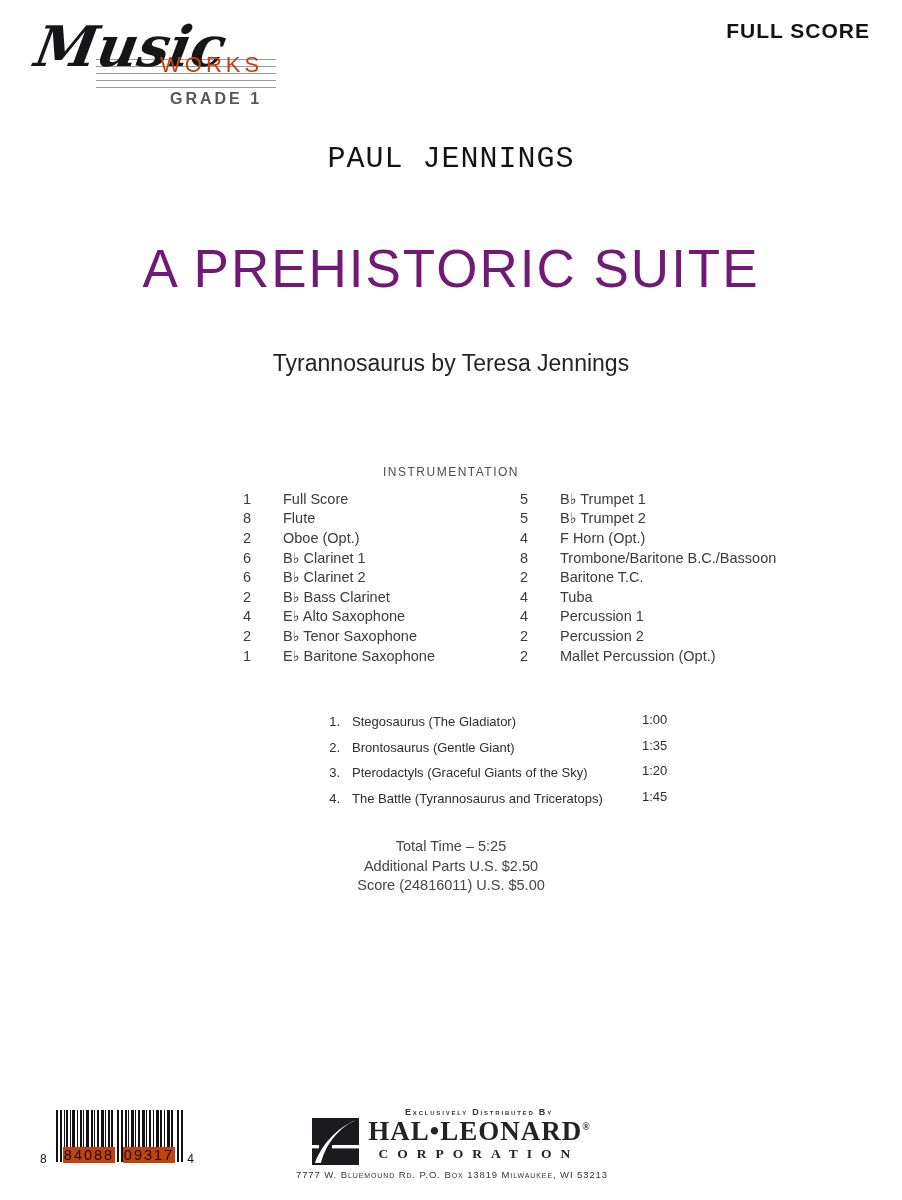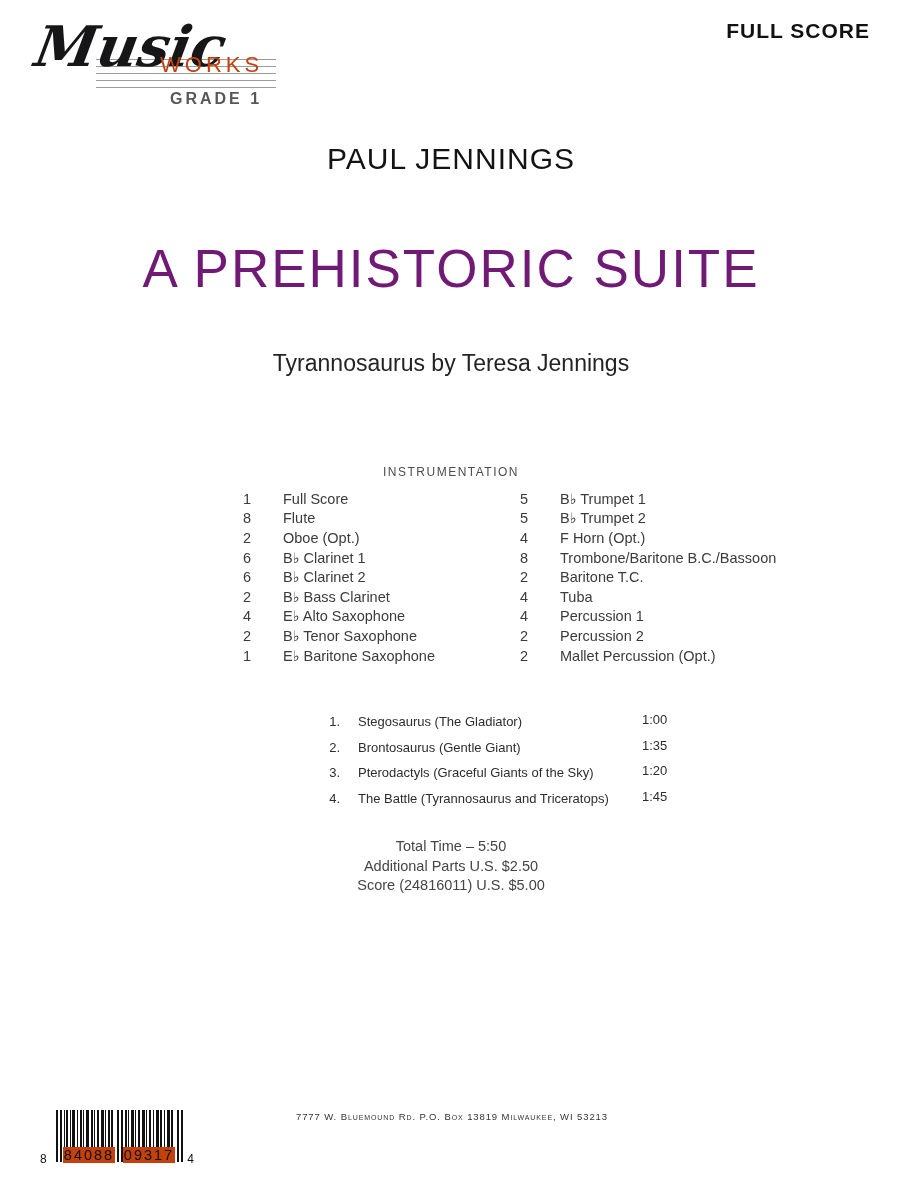--- a/index.html
+++ b/index.html
@@ -31,21 +31,21 @@
     font-size:22px; font-weight:300; letter-spacing:4px; color:#c2410c; z-index:2;
   }
   .logo-grade {
     position:absolute; left:142px; top:74px;
     font-size:16px; font-weight:bold; letter-spacing:3px; color:#57575a;
   }
 
   
   .composer {
     position:absolute; top:142px; left:0; width:100%; text-align:center;
-    font-size:30px; letter-spacing:1px; color:#131315;
+    font-size:30px; letter-spacing:1px; color:#131315;font-family:Liberation Mono, monospace;
   }
   .title {
     position:absolute; top:238px; left:0; width:100%; text-align:center;
     font-size:53px; letter-spacing:2px; font-weight:500; color:#701a75;
   }
   .orchestrated {
     position:absolute; top:350px; left:0; width:100%; text-align:center;
     font-size:23px; color:#232325;
   }
 
@@ -66,21 +66,21 @@
   }
 
   
   .movements { position:absolute; top:712px; left:322px; width:330px; }
   .movement-row { position:relative; height:25.5px; }
   .movement-num {
     display:inline-block; width:18px; text-align:right;
     font-size:13px; color:#2d2d2f;
   }
   .movement-title {
-    margin-left:18px; font-size:13px; color:#2d2d2f; white-space:nowrap;
+    margin-left:12px; font-size:13px; color:#2d2d2f; white-space:nowrap;
   }
   .movement-time {
     position:absolute; left:292px; top:0; font-size:13px; color:#2d2d2f;margin-left:28px;
   }
 
   
   .pricing {
     position:absolute; top:837px; left:0; width:100%; text-align:center;
     font-size:14.5px; line-height:19.5px; color:#454547;
   }
@@ -260,21 +260,21 @@
         <span class="movement-time">1:20</span>
       </div>
 
       <div class="movement-row">
         <span class="movement-num">4.</span><span class="movement-title">The Battle (Tyrannosaurus and Triceratops)</span>
         <span class="movement-time">1:45</span>
       </div>
     </div>
 
   <div class="pricing">
-    <div>Total Time – 5:50</div>
+    <div>Total Time – 5:25</div>
     <div>Additional Parts U.S. $2.50</div>
     <div>Score (24816011) U.S. $5.00</div>
   </div>
 
   <div class="barcode">
     <svg class="bc-bars" width="128" height="52" viewBox="0 0 128 52">
       <g fill="#111">
 
         <rect x="0" y="0" width="2" height="52"></rect>
           <rect x="4" y="0" width="2" height="52"></rect>
@@ -317,16 +317,29 @@
           <rect x="125" y="0" width="2" height="52"></rect>
       </g>
     </svg>
     <span class="bc-digit-side l">8</span>
     <span class="bc-group g1">84088</span>
     <span class="bc-group g2">09317</span>
     <span class="bc-digit-side r">4</span>
   </div>
 
   <div class="footer">
+    <div class="hl-row">
+      <svg class="hl-mark" width="47" height="47" viewBox="0 0 47 47">
+        <rect x="0" y="0" width="47" height="47" fill="#1b1b1d"></rect>
+        <path d="M3,45 C9,28 24,10 44,2 C28,9 14,25 9,45 Z" fill="#ffffff"></path>
+        <rect x="20" y="27" width="27" height="3.4" fill="#ffffff"></rect>
+        <rect x="0" y="27" width="7" height="3.4" fill="#ffffff"></rect>
+      </svg>
+      <div class="hl-text">
+        <div class="hl-tagline">Exclusively Distributed By</div>
+        <div class="hl-name"><span>HAL•LEONARD</span><span class="reg">®</span></div>
+        <div class="hl-corp">CORPORATION</div>
+      </div>
+    </div>
     <div class="hl-address">7777 W. Bluemound Rd. P.O. Box 13819 Milwaukee, WI 53213</div>
   </div>
 
 </div>
 
 </body></html>

